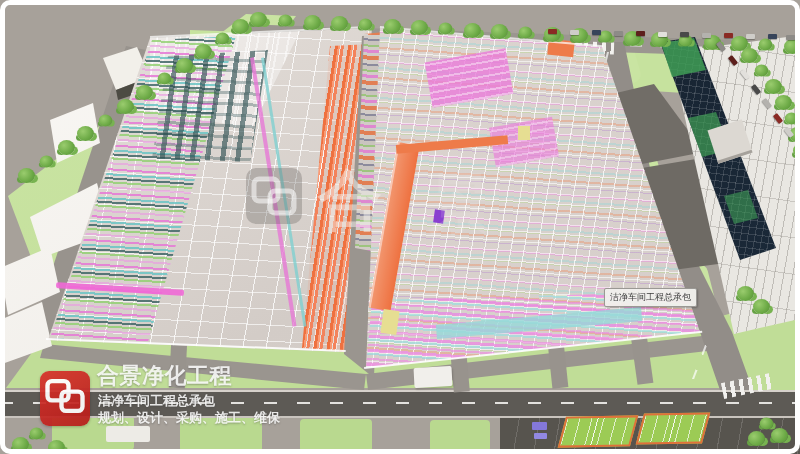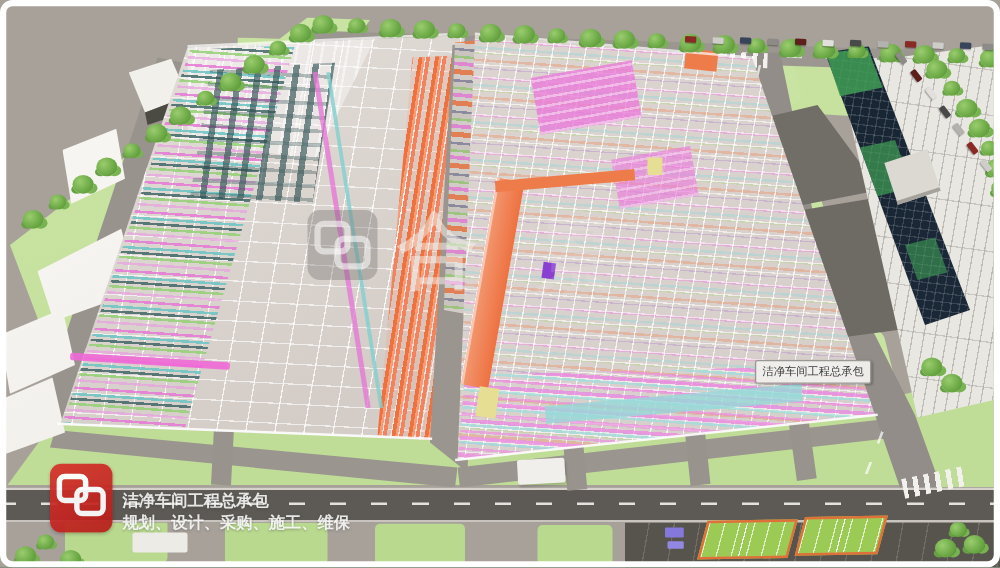--- a/index.html
+++ b/index.html
@@ -320,19 +320,20 @@
   </i>
   <span class="wm-char wm-c1">合</span>
   <span class="wm-char wm-c2">景</span>
 
   <i class="brand-logo">
     <svg viewBox="0 0 48 48">
       <rect x="4" y="7" width="24" height="22" rx="5" fill="none" stroke="#ffffff" stroke-width="5"></rect>
       <rect x="20" y="19" width="24" height="22" rx="5" fill="none" stroke="#ffffff" stroke-width="5"></rect>
     </svg>
   </i>
+  <span class="btxt brand-title">合景净化工程</span>
   <span class="btxt brand-tag">规划、设计、采购、施工、维保</span>
   <span class="btxt brand-sub">洁净车间工程总承包</span>
 
   <span class="abs tooltip">洁净车间工程总承包</span>
 
   <i class="frame"></i>
 </div>
 
 </body></html>

